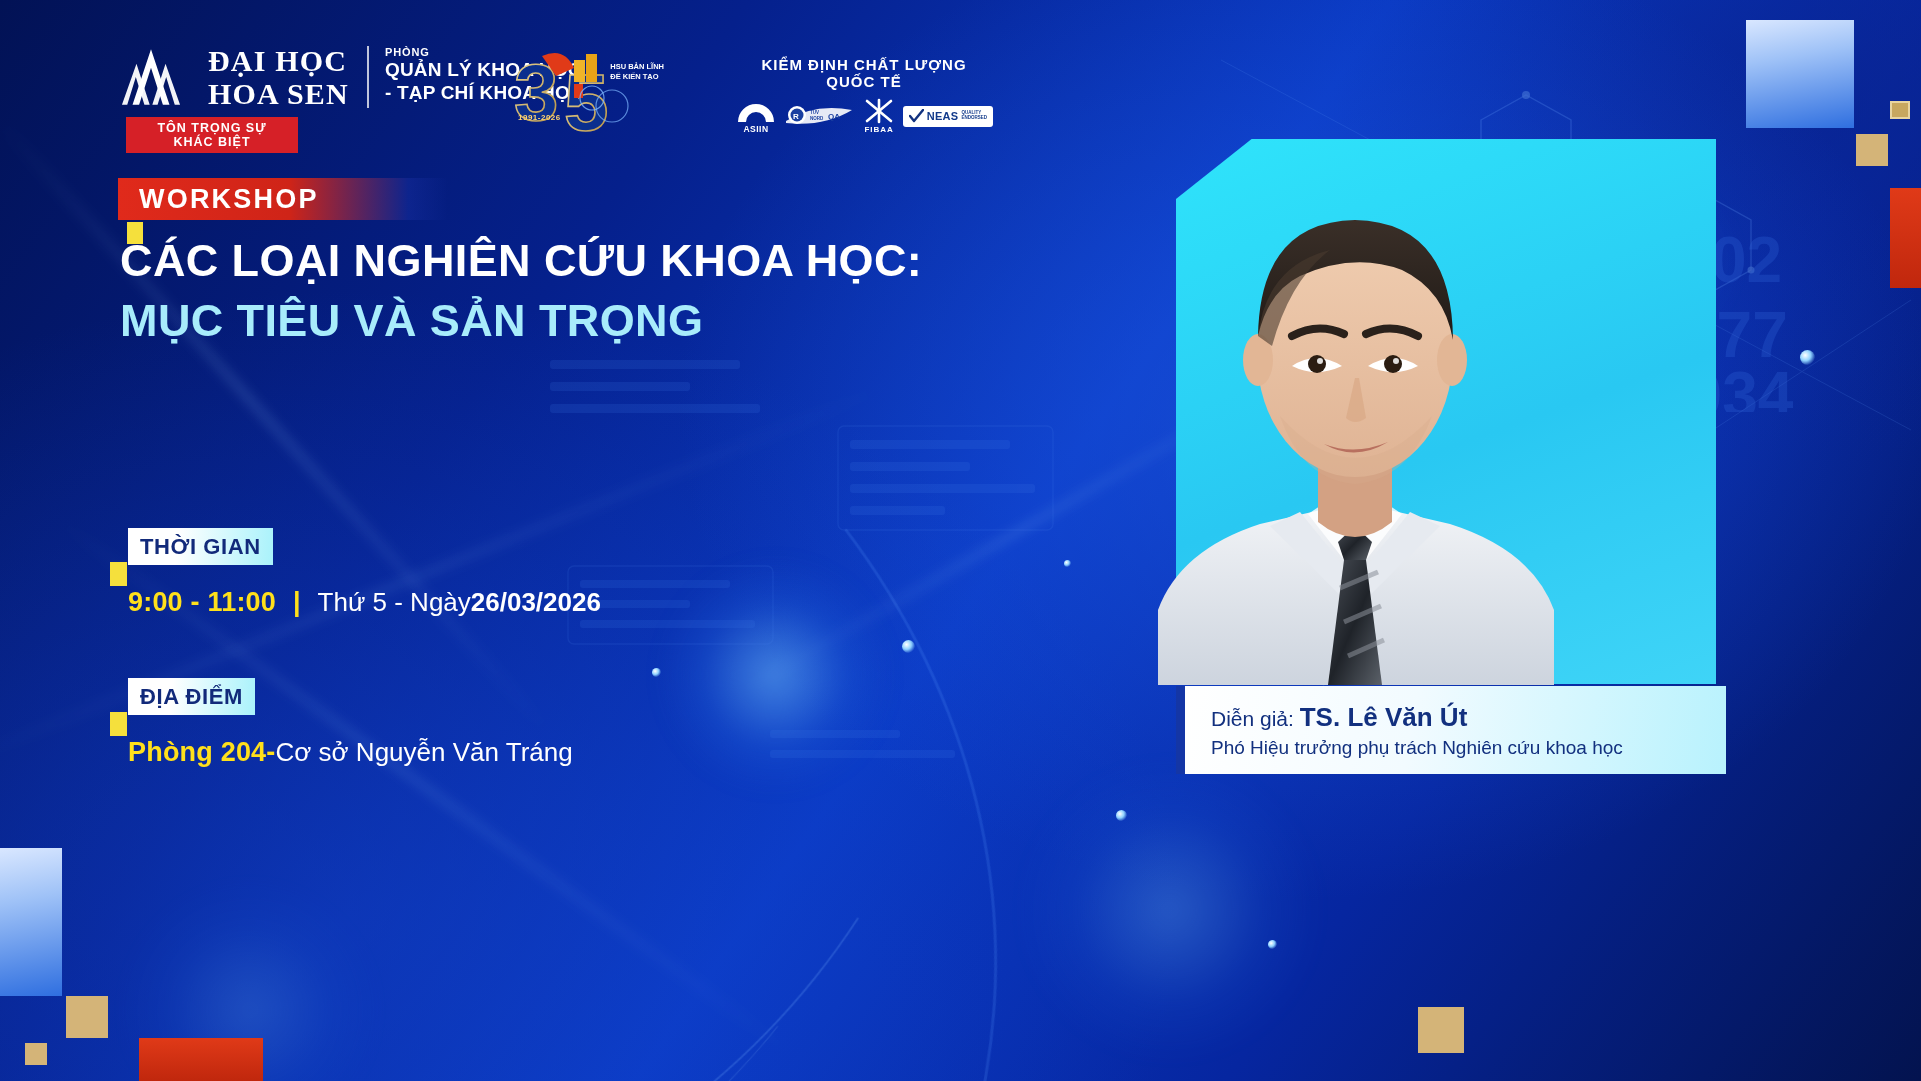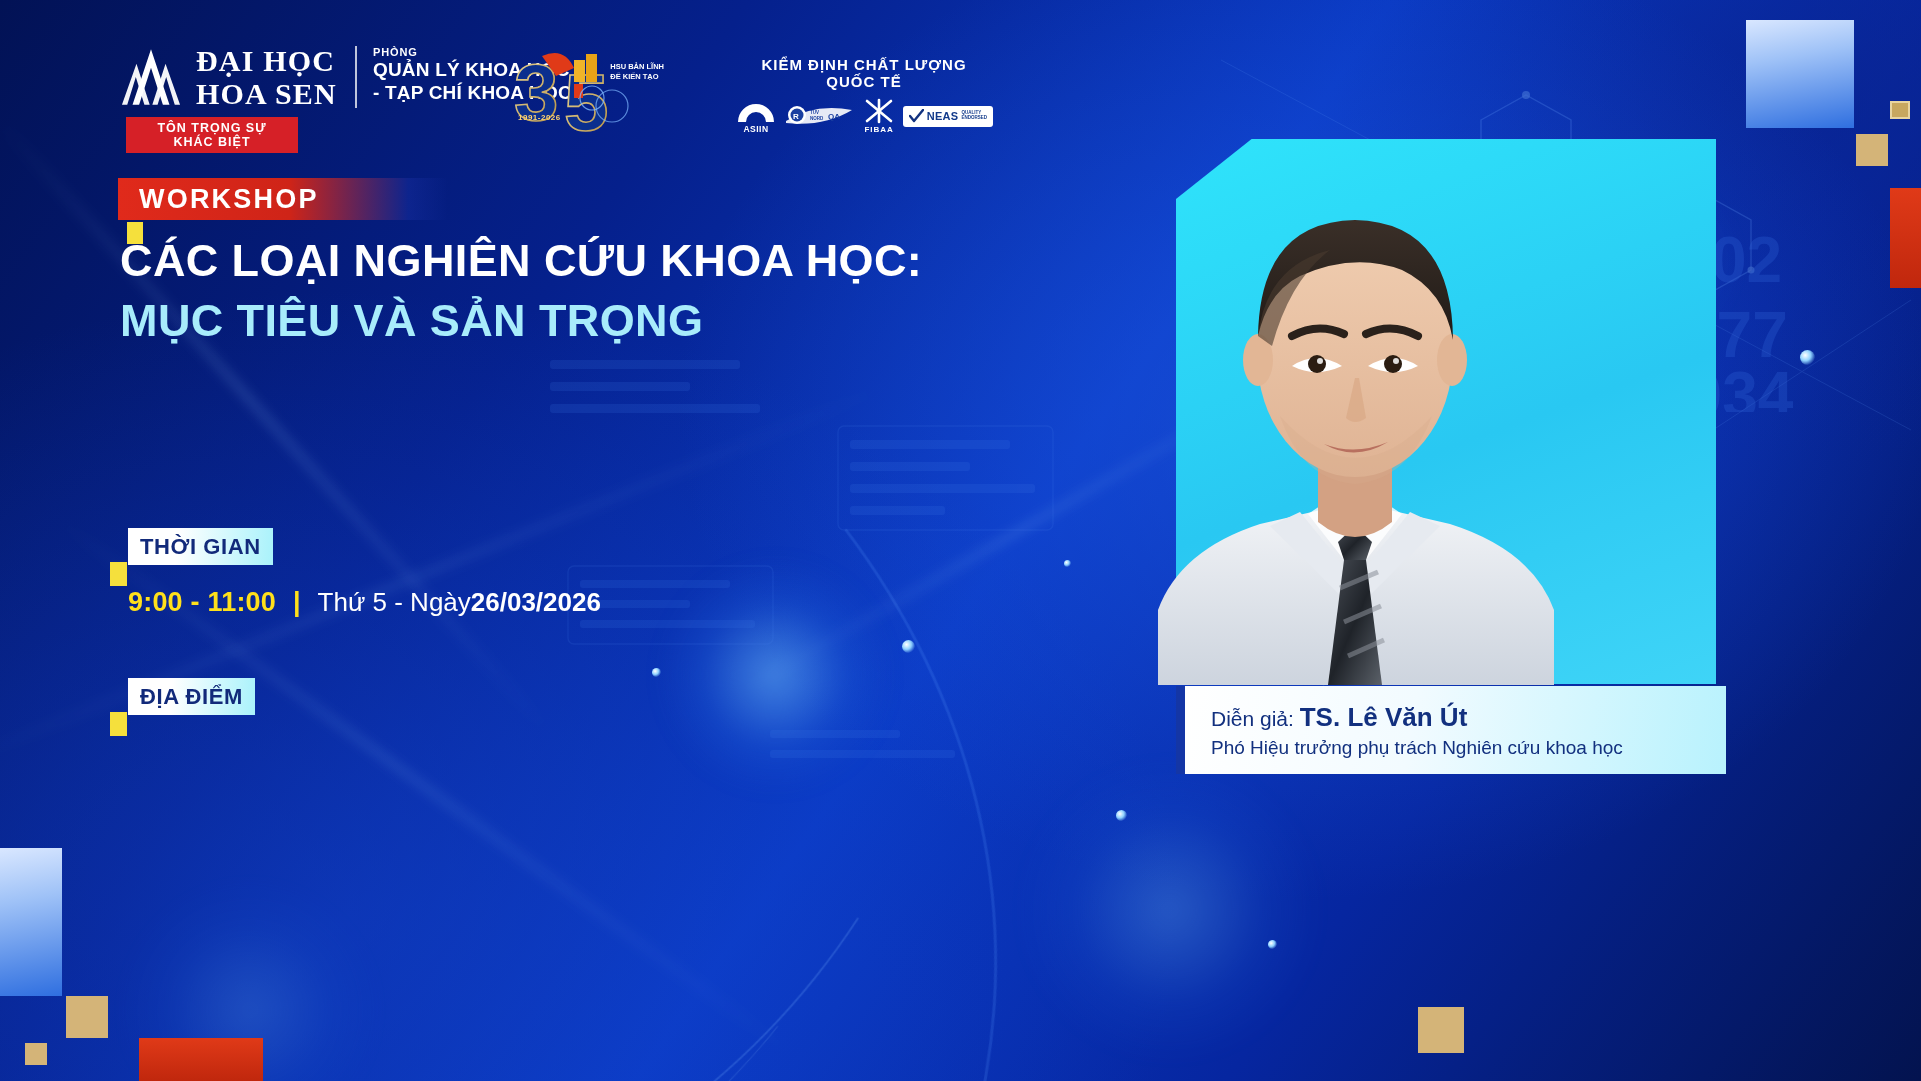--- a/index.html
+++ b/index.html
@@ -90,21 +90,21 @@
 
   
   .header {
     position:absolute; left:0; top:0; width:100%; height:150px;
   }
   .logo-row {
     position:absolute; left:118px; top:44px;
     display:flex; align-items:flex-start;
   }
   .hsu-logo { display:flex; flex-direction:column; align-items:flex-start; }
-  .hsu-top { display:flex; align-items:center; gap:12px; }
+  .hsu-top { display:flex; align-items:center; gap:24px; }
   .hsu-mark { width:66px; height:66px; flex:none; }
   .hsu-words { display:flex; flex-direction:column; line-height:1.0; }
   .hsu-words .l1, .hsu-words .l2 {
     font-family:"Liberation Serif", serif;
     color:#ffffff; font-weight:700; letter-spacing:1.2px;
     font-size:30px;
   }
   .hsu-words .l2 { margin-top:3px; }
   .hsu-tagline {
     margin-top:7px; margin-left:8px;
@@ -435,20 +435,25 @@
       <span class="info-normal">Thứ 5 - Ngày </span>
       <span class="info-normal" style="font-weight:800;">26/03/2026</span>
     </div>
   </div>
   <div class="yellow-tick" style="left:110px; top:562px; width:17px; height:24px;"></div>
 
   <div class="info-block" style="left:128px; top:678px;">
     <div class="info-badge">
       <span>ĐỊA ĐIỂM</span>
     </div>
+    <div class="info-line">
+      <span class="info-strong">Phòng 204</span>
+      <span class="info-strong"> - </span>
+      <span class="info-normal">Cơ sở Nguyễn Văn Tráng</span>
+    </div>
   </div>
   <div class="yellow-tick" style="left:110px; top:712px; width:17px; height:24px;"></div>
 
   <div class="portrait-panel"></div>
 
   <div class="portrait">
     <svg viewBox="0 0 430 545" style="width:430px; height:545px;">
       <defs>
         <linearGradient id="shirt" x1="0" y1="0" x2="0" y2="1">
           <stop offset="0%" stop-color="#f2f4f7"></stop>

